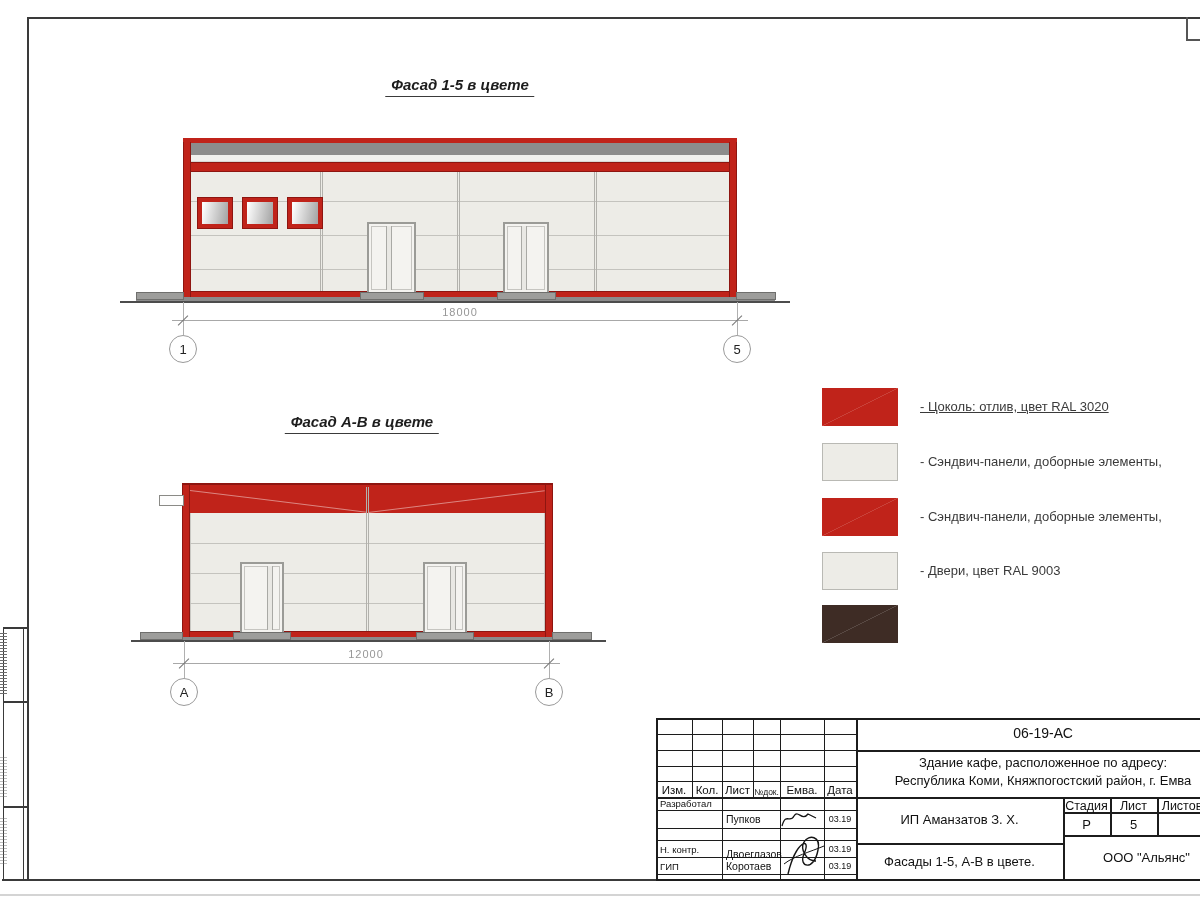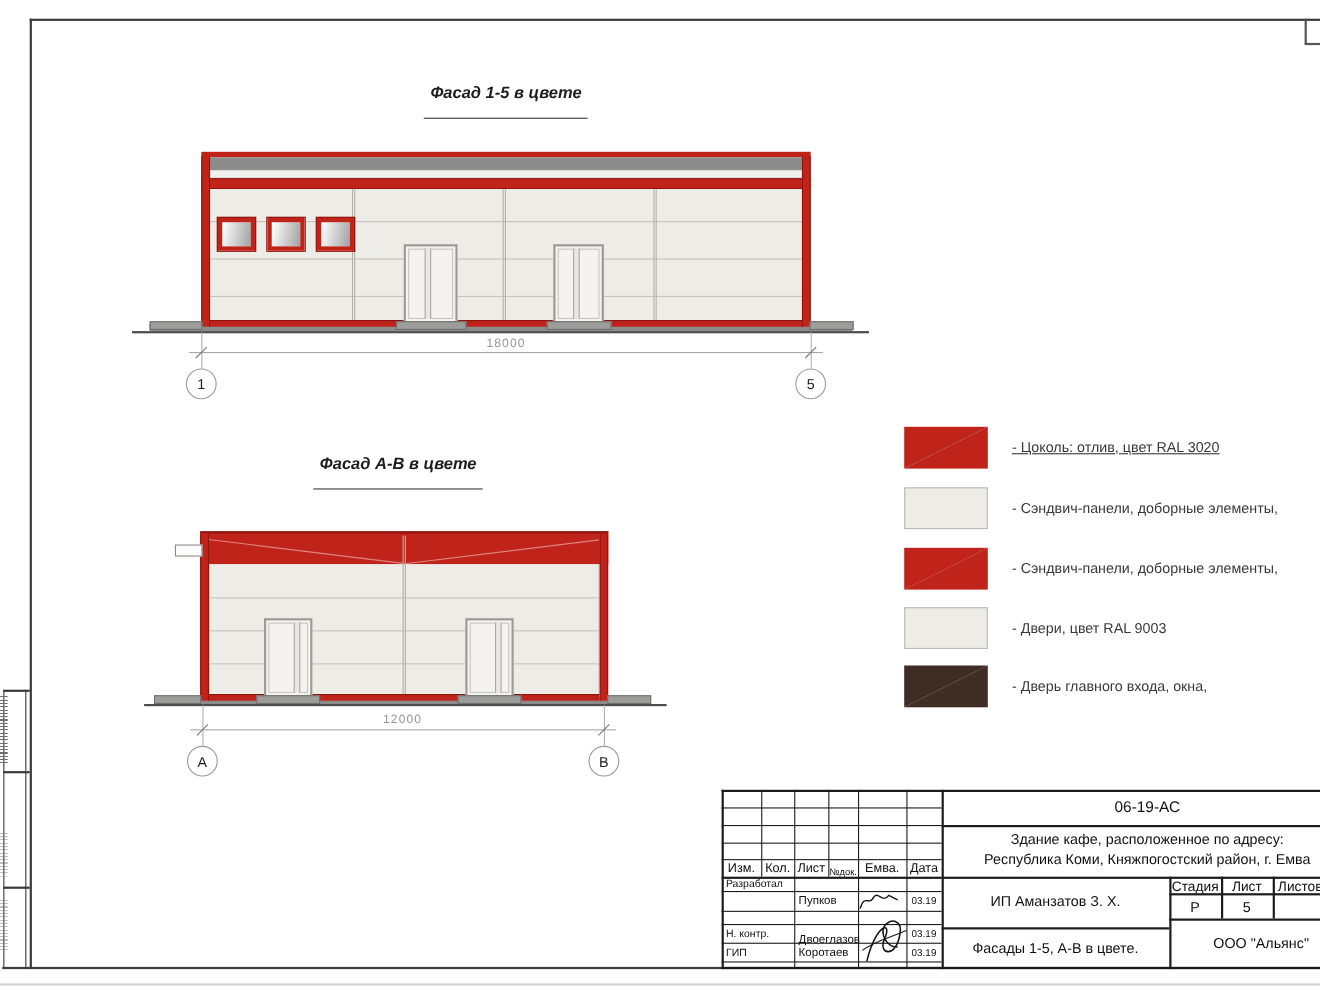--- a/index.html
+++ b/index.html
@@ -4,21 +4,21 @@
 <style>
   html,body{margin:0;padding:0;background:#fff;}
   .sheet{position:relative;width:1200px;height:900px;background:#ffffff;overflow:hidden;
          font-family:"Liberation Sans", sans-serif;color:#111;}
   .abs{position:absolute;box-sizing:border-box;}
   
   .fline{position:absolute;background:#3a3a3a;}
   .txtsim{position:absolute;width:7px;background:repeating-linear-gradient(0deg,#6e6e6e 0px,#6e6e6e 1px,transparent 1px,transparent 3px);}
   
   .fac-title{position:absolute;transform:translateX(-50%);font-style:italic;font-weight:600;
-             font-size:15px;color:#1d1d1d;border-bottom:1px solid #3a3a3a;padding:0 6px 14px 6px;white-space:nowrap;}
+             font-size:15px;color:#1d1d1d;border-bottom:1px solid #3a3a3a;padding:0 6px 3px 6px;white-space:nowrap;}
   
   .bldg{position:absolute;}
   .red{background:#c0231a;}
   .col{position:absolute;width:8px;background:#c0231a;box-shadow:inset 1px 0 0 #8e1510,inset -1px 0 0 #8e1510;}
   .wall{position:absolute;background:#edece7;border-left:1px solid #c9c8c3;border-right:1px solid #c9c8c3;box-sizing:border-box;}
   .jh{position:absolute;height:1px;background:#c4c3be;}
   .jv{position:absolute;width:3px;border-left:1px solid #b2b1ac;border-right:1px solid #b2b1ac;box-sizing:border-box;}
   .window{position:absolute;width:34px;height:30px;border:4px solid #c0231a;box-shadow:0 0 0 1px #8e1510;
           background:linear-gradient(100deg,#fcfcfc 5%,#a6a6a6 95%);box-sizing:border-box;}
   .door{position:absolute;background:#f4f3f0;border:2px solid #9b9b97;box-sizing:border-box;}
@@ -186,21 +186,20 @@
       <span>- Сэндвич-панели, доборные элементы,</span>
     </div>
 
     <div class="sw light" style="top: 552px; background-color: rgb(237, 236, 231);"></div>
     <div class="leg-label" style="top:552px;">
       <span>- Двери, цвет RAL 9003</span>
     </div>
 
     <div class="sw diag" style="top: 605px; background-color: rgb(62, 44, 37);"></div>
     <div class="leg-label" style="top:605px;">
-      <span>- Дверь главного входа, окна,</span>
     </div>
   </div>
 
   <div class="tb">
 
     <div class="tbl" style="left:0;top:0;width:574px;height:2px;"></div>
     <div class="tbl" style="left:0;top:0;width:2px;height:163px;"></div>
     <div class="tbl" style="left:0;top:161px;width:574px;height:2px;"></div>
 
     <div class="tbl" style="left:36px;top:0;width:1px;height:79px;"></div>

